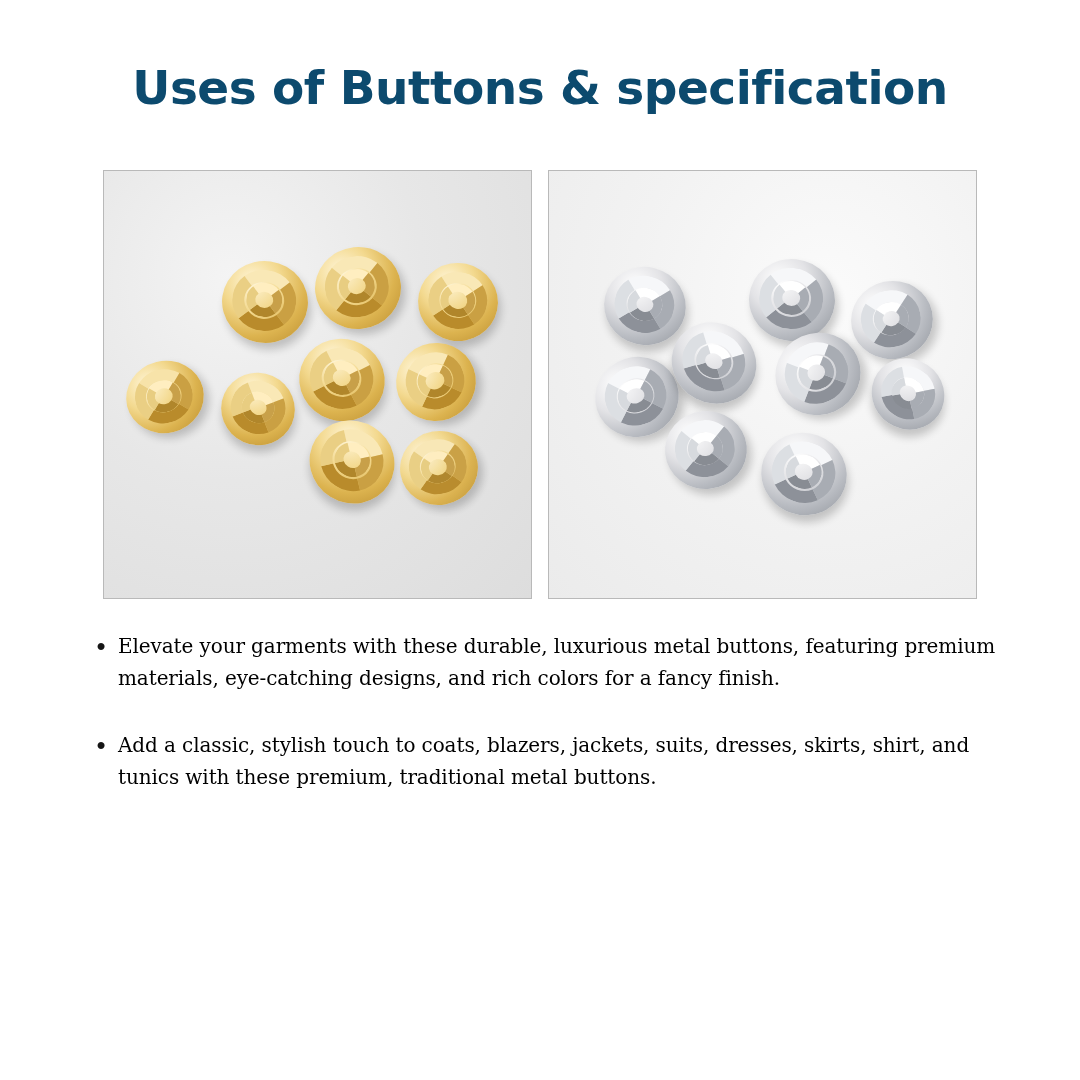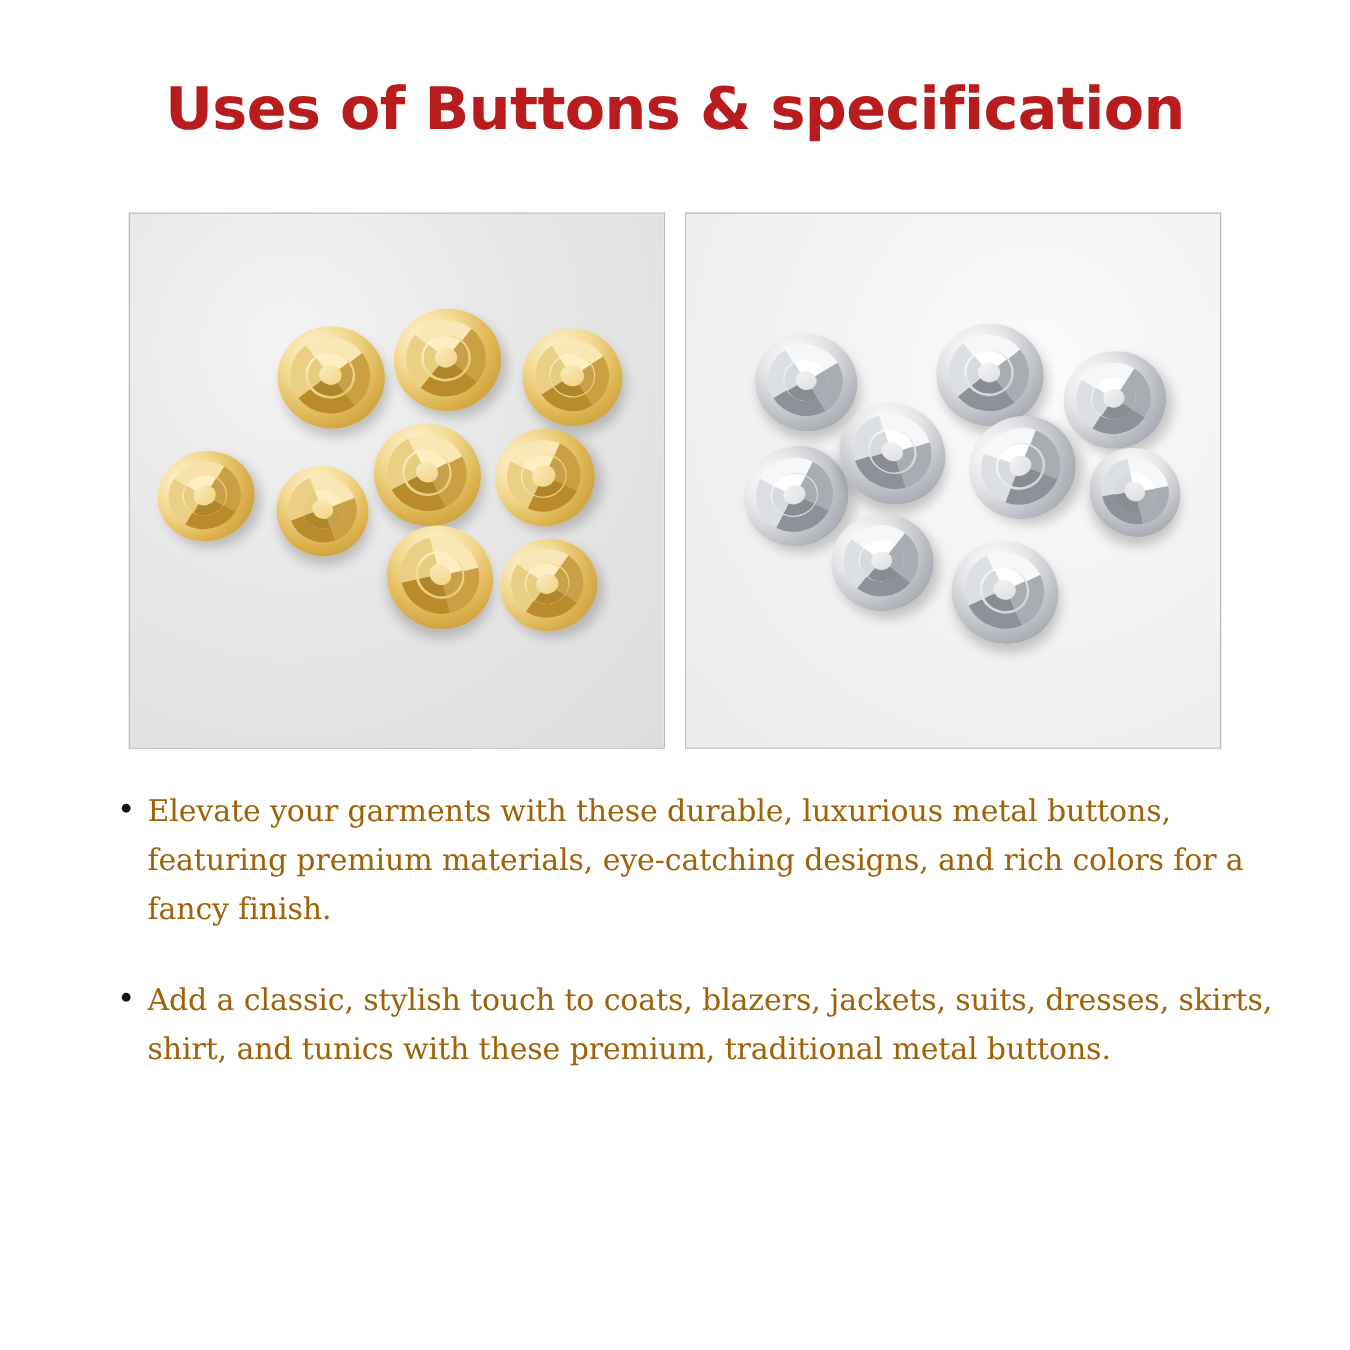--- a/index.html
+++ b/index.html
@@ -23,21 +23,21 @@
   .title {
     position: absolute;
     top: 62px;
     left: 0;
     width: 1080px;
     text-align: center;
     font-family: "DejaVu Sans", sans-serif;
     font-size: 47px;
     font-weight: 700;
     letter-spacing: -0.5px;
-    color: #b91c1c;
+    color: #0c4a6e;
     line-height: 1.1;
   }
   .gallery {
     position: absolute;
     top: 170px;
     left: 103px;
     width: 874px;
     display: flex;
     gap: 16px;
   }
@@ -104,23 +104,23 @@
     flex: 0 0 auto;
     width: 34px;
     padding-top: 16px;
     font-size: 26px;
     line-height: 0;
     color: #151515;
     text-align: center;
   }
   .bullet .txt {
     font-family: "DejaVu Serif", serif;
-    font-size: 24px;
+    font-size: 20px;
     line-height: 1.62;
-    color: #a16207;
+    color: #000000;
     letter-spacing: -0.1px;
   }
 </style>
 </head>
 <body>
 
 <div class="page">
 
   <div class="title">Uses of Buttons &amp; specification</div>
 

